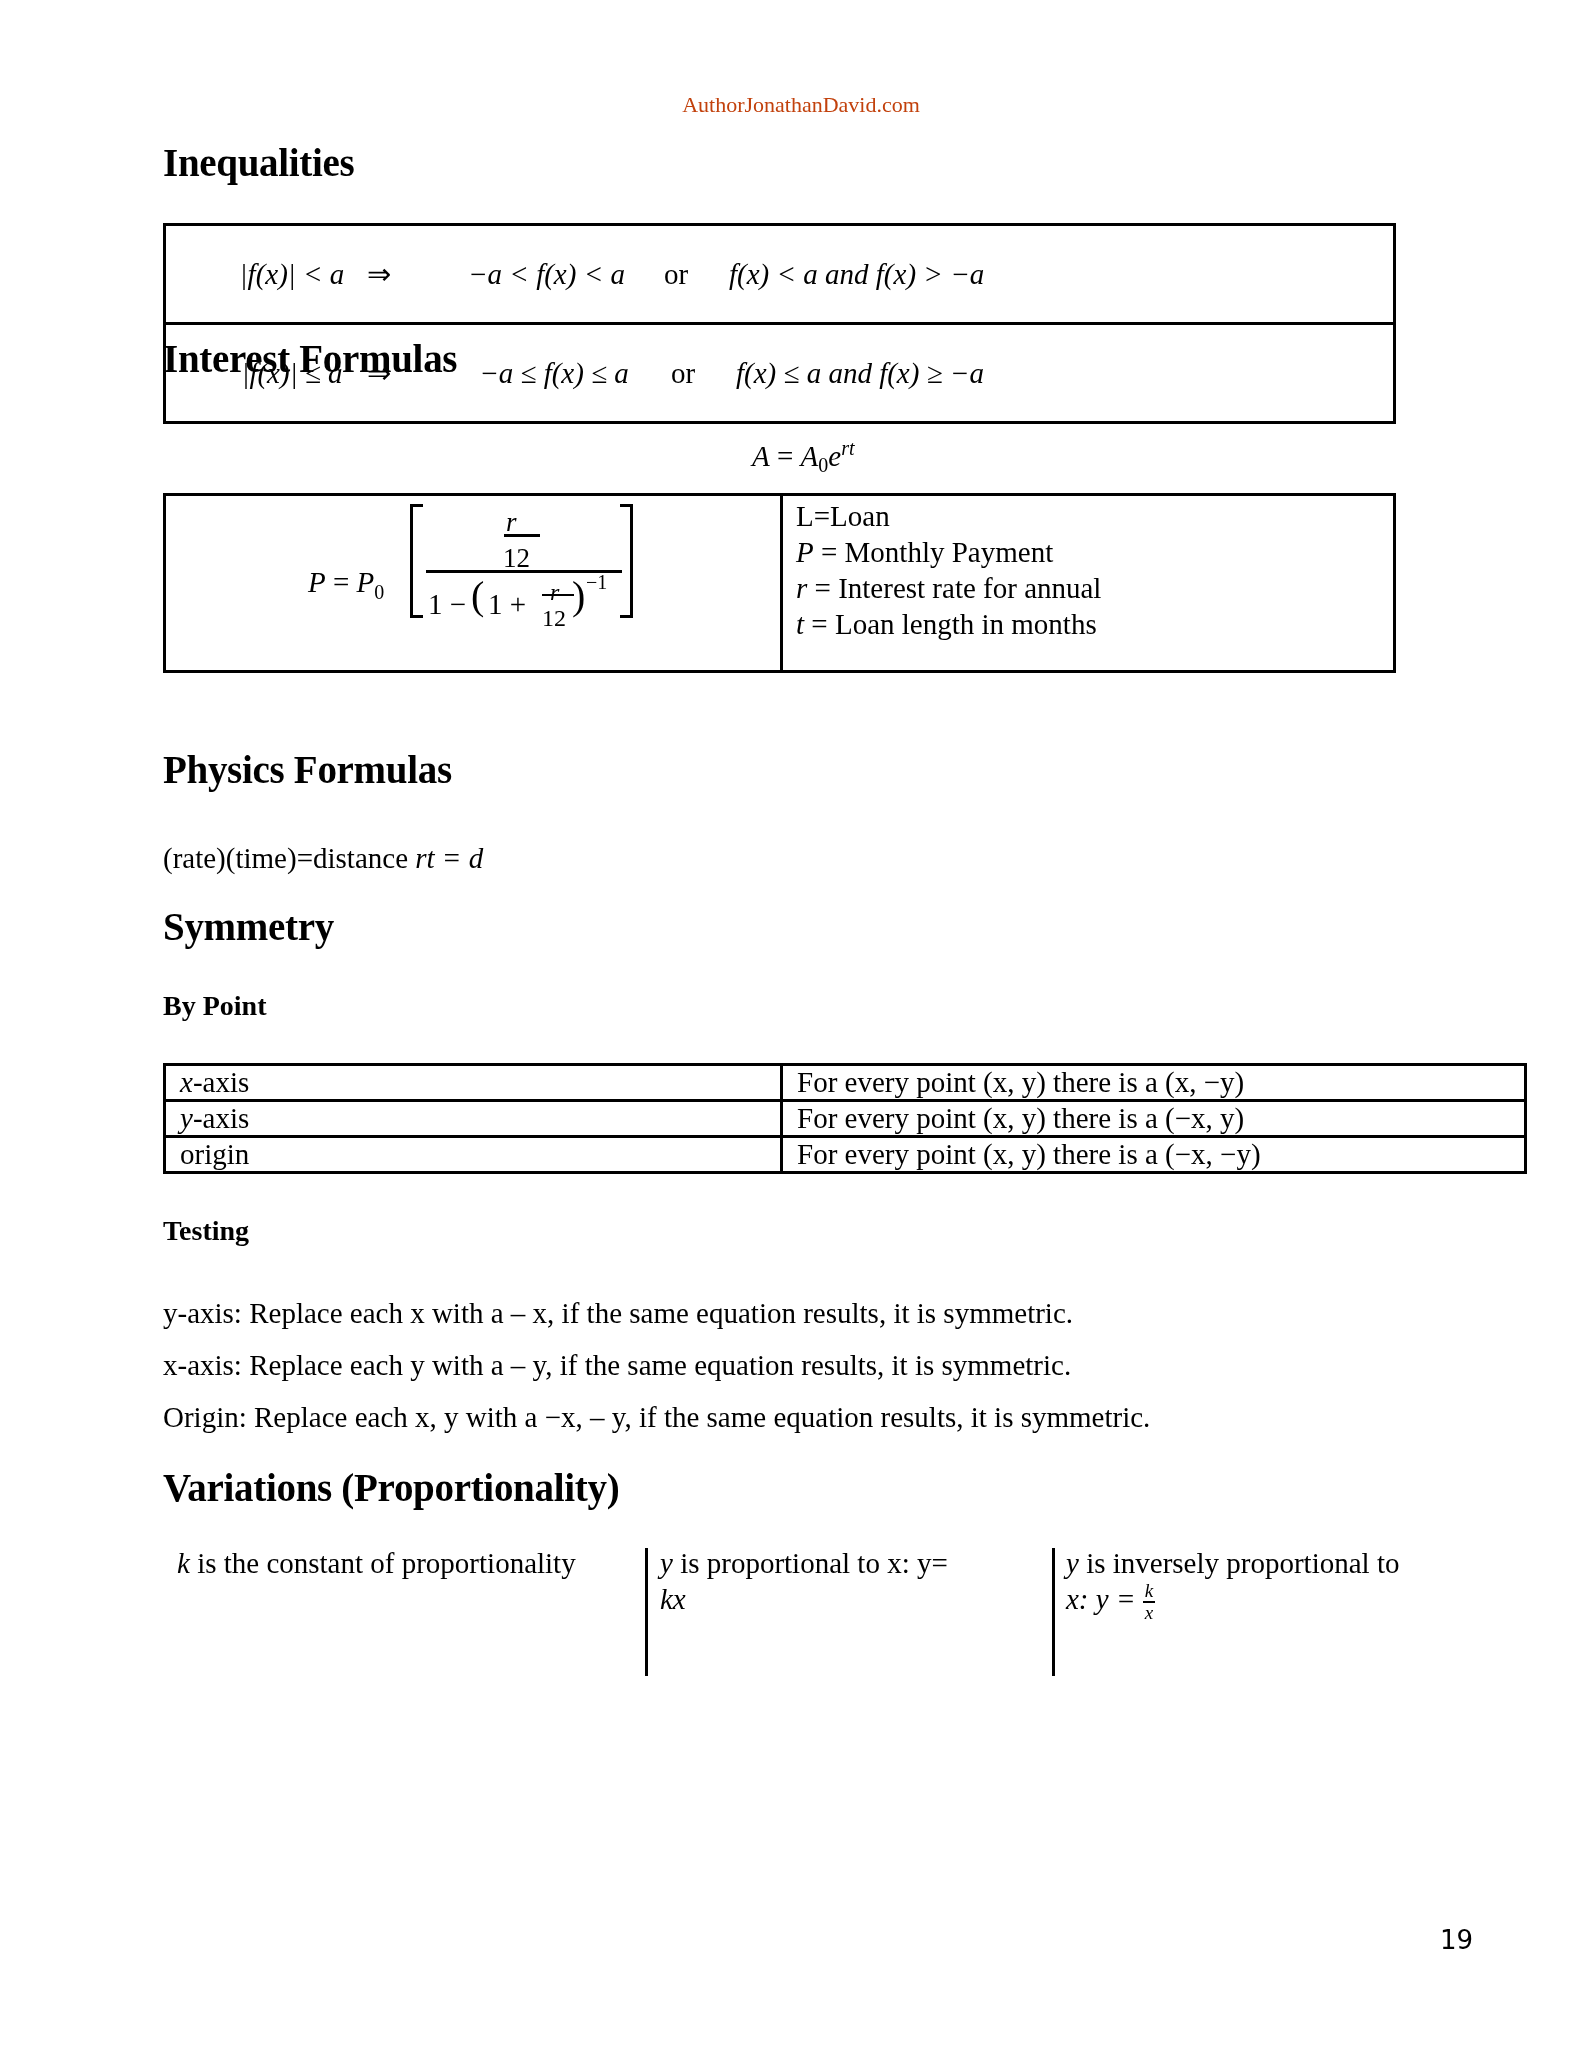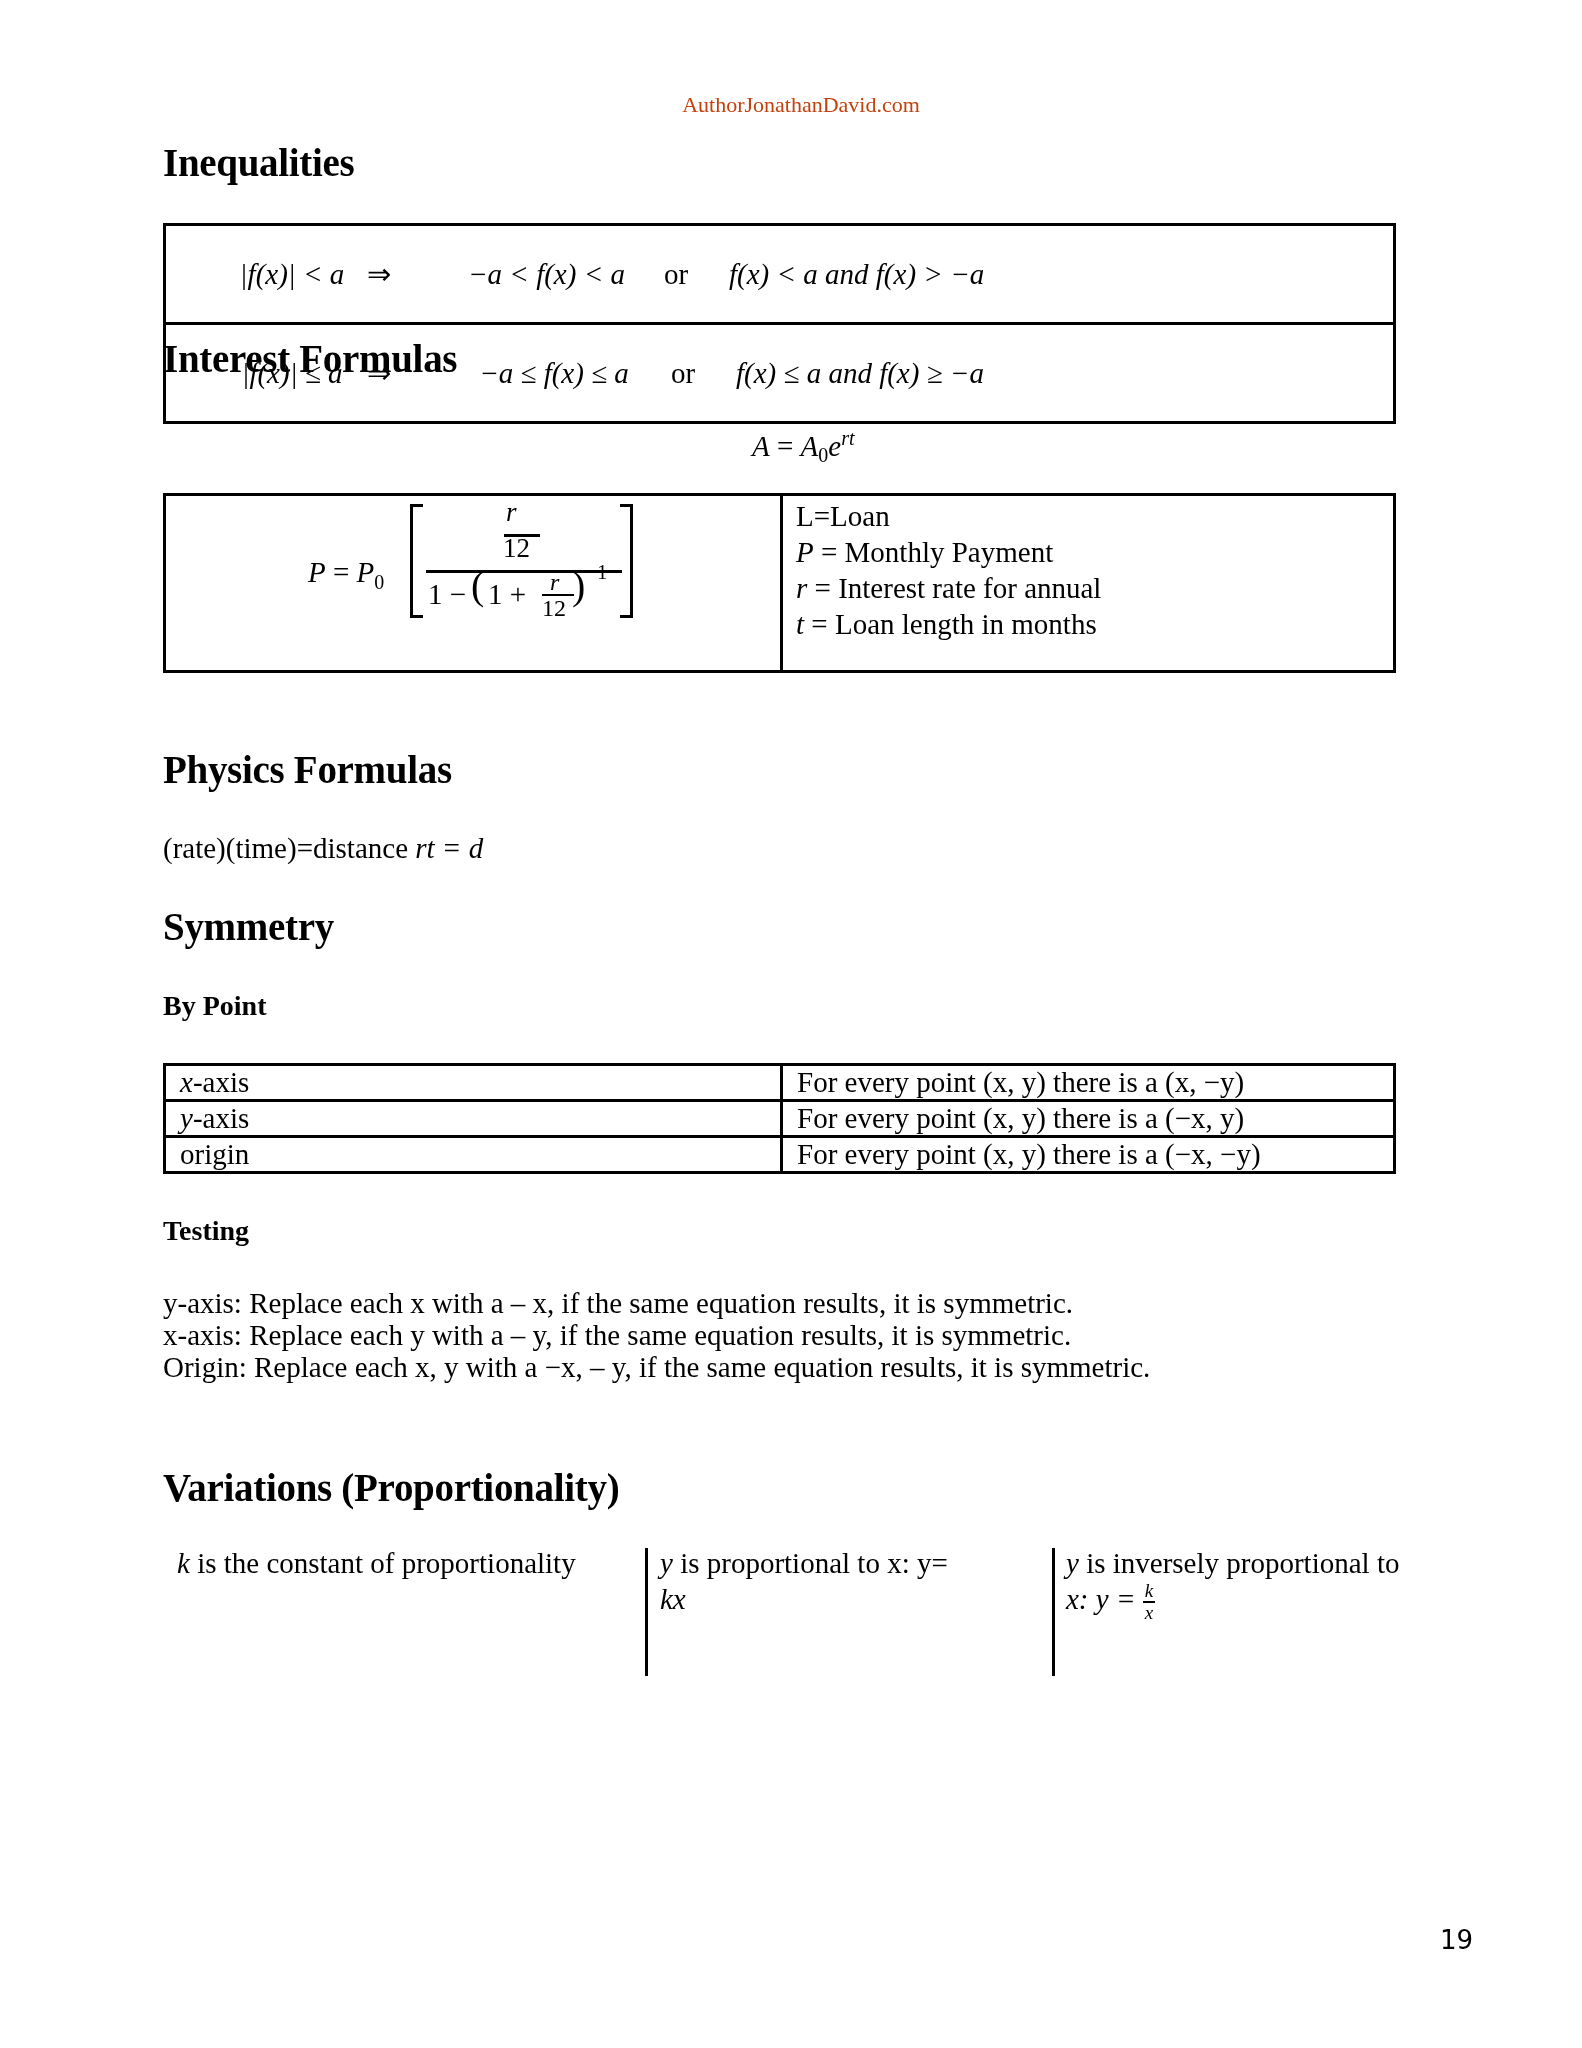--- a/index.html
+++ b/index.html
@@ -3,30 +3,30 @@
 <meta charset="utf-8">
 <style>
   html, body { margin: 0; padding: 0; background: #ffffff; }
   body { width: 1582px; height: 2048px; position: relative; overflow: hidden;
          font-family: "DejaVu Serif", "Liberation Serif", serif; color: #000; }
   .abs { position: absolute; }
   .watermark { left: 10px; width: 1582px; top: 92px; text-align: center;
                font-family: "Liberation Serif", serif; font-size: 22px; color: #c2410c; }
   .h1 { font-family: "Liberation Serif", serif; font-weight: bold; font-size: 39px; left: 163px; letter-spacing: -0.3px; }
   .h2 { font-family: "Liberation Serif", serif; font-weight: bold; font-size: 28px; left: 163px; }
-  .txt { font-family: "Liberation Serif", serif; font-size: 29px; line-height: 32px; }
+  .txt { font-family: "Liberation Serif", serif; font-size: 29px; line-height: 52px; }
   i, .m { font-style: italic; text-align: center; }
   table { border-collapse: collapse; }
   .ineq { left: 163px; top: 223px; width: 1233px; }
   .ineq td { border: 3px solid #000; height: 32px; padding: 0 0 0 22px; font-family: "Liberation Serif", serif; font-size: 29px; line-height: 32px; white-space: pre; }
   .interest-box { left: 163px; top: 493px; width: 1233px; height: 180px; border: 3px solid #000; box-sizing: border-box; }
   .interest-box .divider { position: absolute; left: 614px; top: 0; bottom: 0; width: 3px; background: #000; }
   .formula-cell { position: absolute; left: 0; top: 0; width: 614px; height: 174px; }
   .legend-cell { position: absolute; left: 630px; top: 2px; font-family: "Liberation Serif", serif; font-size: 29px; line-height: 36px; }
-  .sym-table { left: 163px; top: 1063px; width: 1233px; }
+  .sym-table { left: 163px; top: 1063px; width: 1364px; }
   .sym-table td { border: 3px solid #000; height: 33px; padding: 0 0 0 14px; font-family: "Liberation Serif", serif; font-size: 29px; line-height: 33px; }
   .sym-table td.c1 { width: 600px; }
   .var-col { position: absolute; top: 1545px; font-family: "Liberation Serif", serif; font-size: 29px; line-height: 36px; }
   .vline { position: absolute; width: 3px; background: #000; top: 1548px; height: 128px; }
   .frac { display: inline-block; vertical-align: middle; text-align: center; }
   .frac .num { display: block; border-bottom: 2px solid #000; padding: 0 2px; }
   .frac .den { display: block; }
   .pagenum { left: 1440px; top: 1925px; font-family: "DejaVu Sans", sans-serif; font-size: 26px; }
 </style>
 </head>

